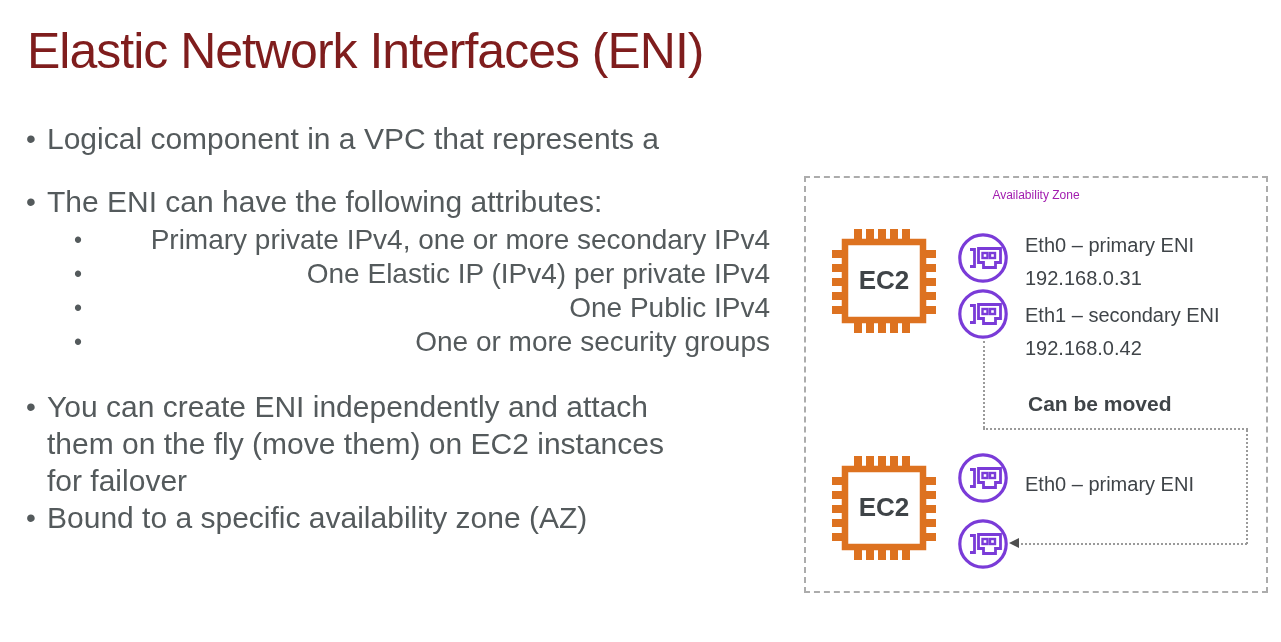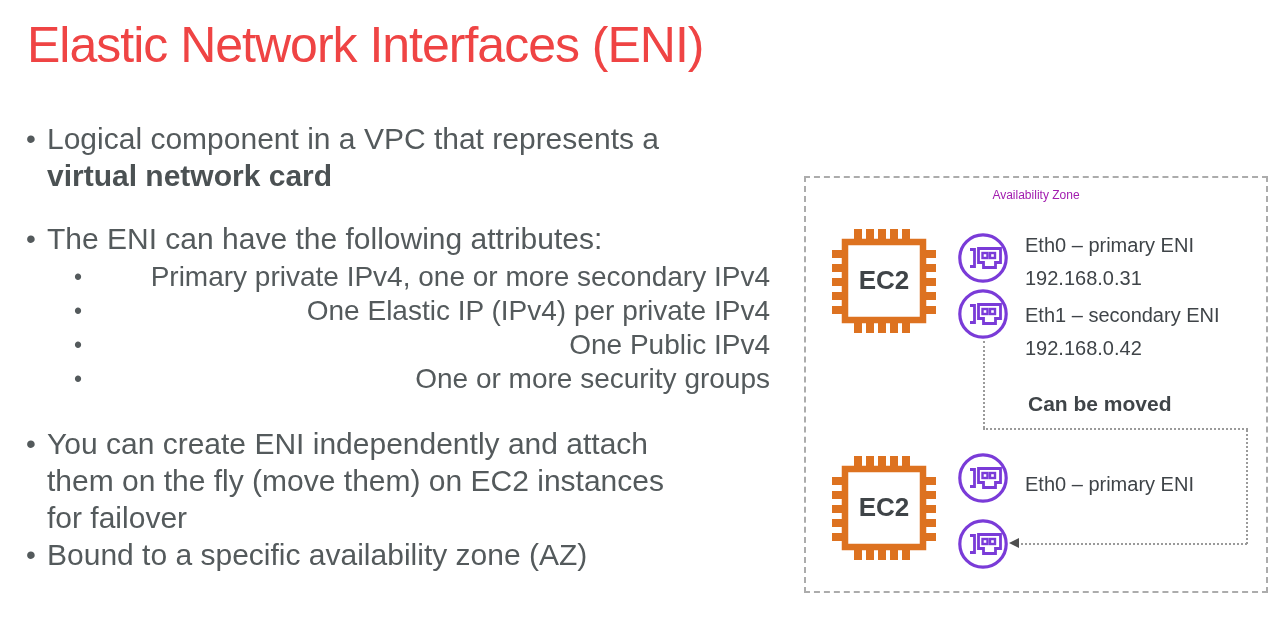--- a/index.html
+++ b/index.html
@@ -2,23 +2,23 @@
 <html><head>
 <meta charset="utf-8">
 <style>
   html,body { margin:0; padding:0; background:#ffffff; }
   .slide {
     position:relative; width:1281px; height:642px; background:#ffffff;
     font-family:"Liberation Sans", sans-serif; overflow:hidden;
   }
   
   .title {
-    position:absolute; left:27px; top:16px; margin:0;
+    position:absolute; left:27px; top:22px; margin:0;
     font-size:50px; font-weight:300; letter-spacing:-1px;
-    color:#ef4444; white-space:nowrap;
+    color:#7f1d1d; white-space:nowrap;
   }
   
   ul.l1 {
     position:absolute; left:25px; top:120px; width:745px;
     margin:0; padding:0; list-style:none;
     color:#545A5C;
   }
   ul.l1 > li {
     position:relative; padding-left:22px;
     font-size:30px; line-height:37px;
@@ -83,21 +83,21 @@
 </style>
 </head>
 <body>
 
 <div class="slide">
 
   <h1 class="title">Elastic Network Interfaces (ENI)</h1>
 
   <ul class="l1">
     <li class="b1"><span class="btext">Logical component in a VPC that represents a
-</span><span class="btext bold">virtual network card</span></li>
+</span></li>
     <li class="b2">
       <span class="btext">The ENI can have the following attributes:</span>
       <ul class="l2">
         <li><span class="btext">Primary private IPv4, one or more secondary IPv4</span></li>
         <li><span class="btext">One Elastic IP (IPv4) per private IPv4</span></li>
         <li><span class="btext">One Public IPv4</span></li>
         <li><span class="btext">One or more security groups</span></li>
       </ul>
     </li>
     <li class="b3"><span class="btext">You can create ENI independently and attach

